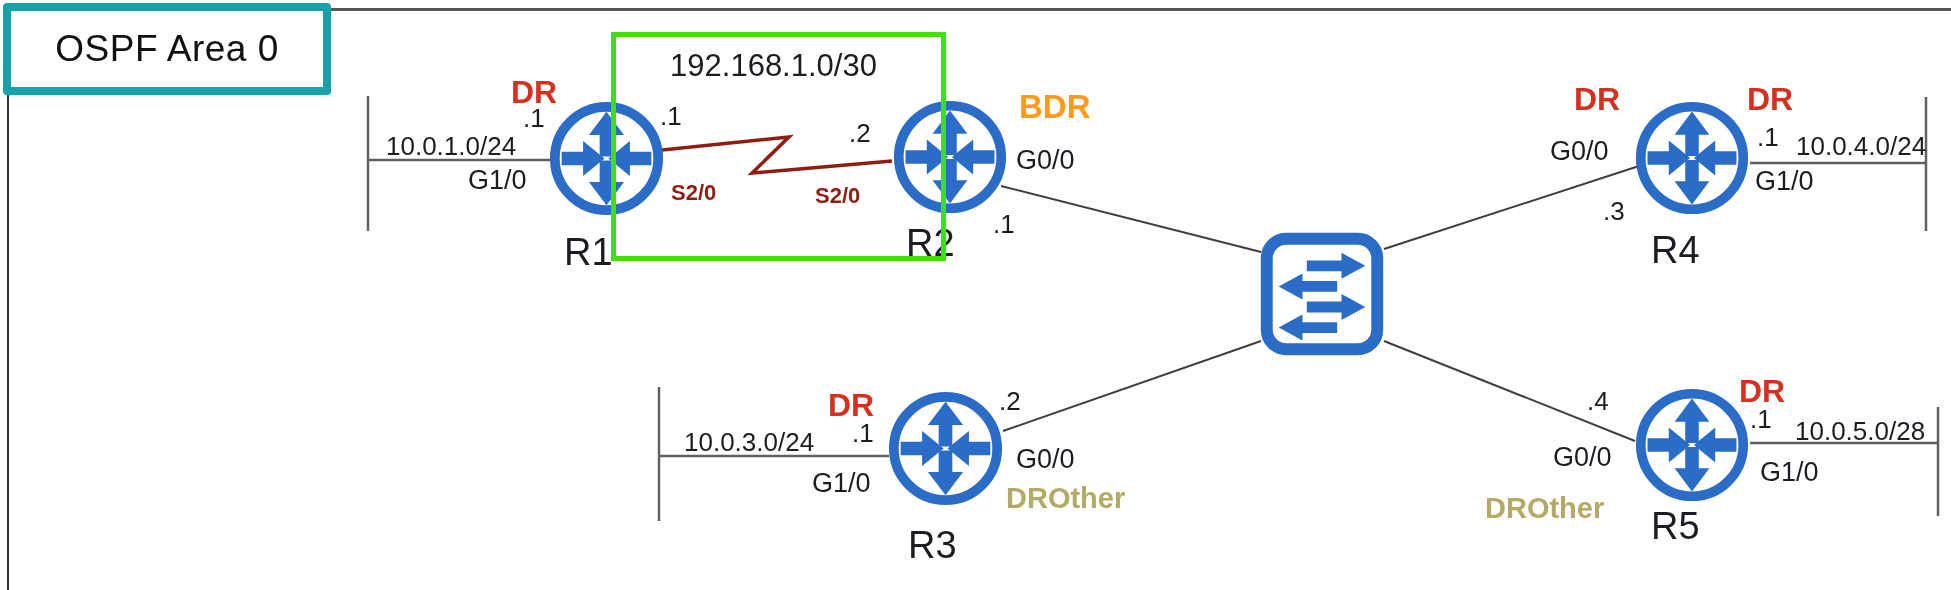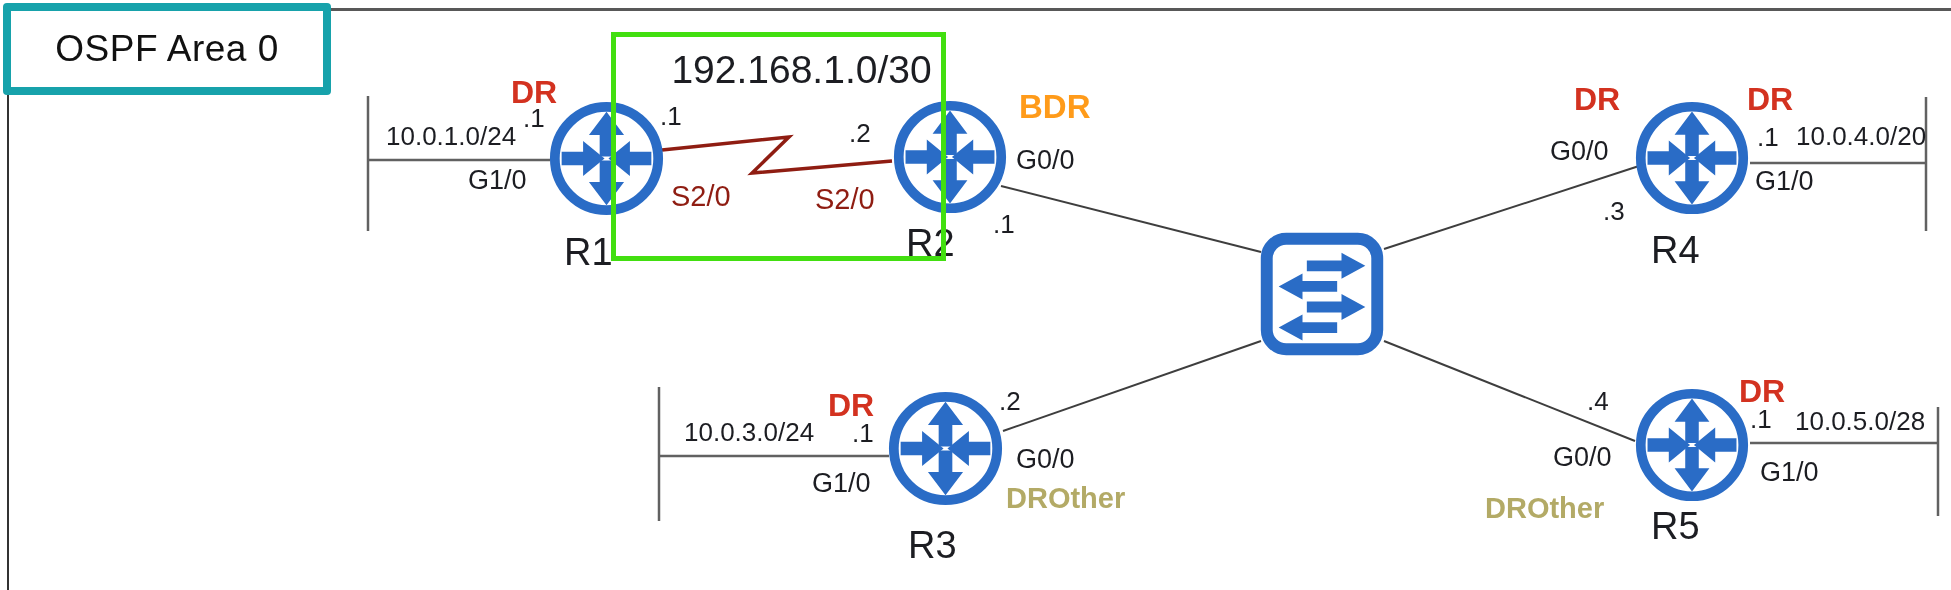--- a/index.html
+++ b/index.html
@@ -27,28 +27,28 @@
     position:absolute;left:3px;top:3px;width:312px;height:76px;z-index:40;
     background:#fff;border:8px solid var(--teal);border-radius:4px;
     display:flex;align-items:center;justify-content:center;
     font-size:37px;color:#111;letter-spacing:.5px;
   }
   .lines{position:absolute;left:0;top:0;z-index:5;}
   .dev{position:absolute;z-index:10;}
   .lbl{position:absolute;white-space:nowrap;z-index:20;line-height:1.05;}
   .octet{font-size:26px;}
   .iface{font-size:27px;}
-  .subnet{font-size:26px;}
-  .bigsubnet{font-size:39px;padding-left:28px;}
+  .subnet{font-size:26px;margin-top:10px;}
+  .bigsubnet{font-size:31px;}
   .node-name{font-size:38px;}
   .role{font-weight:bold;font-size:32px;}
   .dr{color:var(--dr-red);}
   .bdr{color:var(--bdr-orange);font-size:33px;}
   .drother{color:var(--drother-olive);font-size:29px;}
-  .serial-if{font-weight:normal;font-size:29px;color:var(--maroon);}
+  .serial-if{font-weight:bold;font-size:22px;color:var(--maroon);}
   .green-rect{
     position:absolute;left:611px;top:32px;width:325px;height:219px;
     border:5px solid var(--green);z-index:30;pointer-events:none;
   }
   .center{text-align:center;}
 </style>
 </head>
 <body>
 
 <div class="stage">
@@ -146,21 +146,21 @@
   <div class="lbl octet" style="left:999px;top:388px">.2</div>
   <div class="lbl iface" style="left:1016px;top:445px">G0/0</div>
   <div class="lbl role drother" style="left:1006px;top:483px">DROther</div>
   <div class="lbl node-name" style="left:908px;top:526px">R3</div>
 
   <div class="lbl role dr" style="left:1574px;top:83px">DR</div>
   <div class="lbl iface" style="left:1550px;top:137px">G0/0</div>
   <div class="lbl octet" style="left:1603px;top:198px">.3</div>
   <div class="lbl role dr" style="left:1747px;top:83px">DR</div>
   <div class="lbl octet" style="left:1757px;top:124px">.1</div>
-  <div class="lbl subnet" style="left:1796px;top:123px">10.0.4.0/20</div>
+  <div class="lbl subnet" style="left:1796px;top:123px">10.0.4.0/24</div>
   <div class="lbl iface" style="left:1755px;top:167px">G1/0</div>
   <div class="lbl node-name" style="left:1651px;top:231px">R4</div>
 
   <div class="lbl octet" style="left:1587px;top:388px">.4</div>
   <div class="lbl iface" style="left:1553px;top:443px">G0/0</div>
   <div class="lbl role drother" style="left:1485px;top:493px">DROther</div>
   <div class="lbl role dr" style="left:1739px;top:375px">DR</div>
   <div class="lbl octet" style="left:1750px;top:406px">.1</div>
   <div class="lbl subnet" style="left:1795px;top:408px">10.0.5.0/28</div>
   <div class="lbl iface" style="left:1760px;top:458px">G1/0</div>

